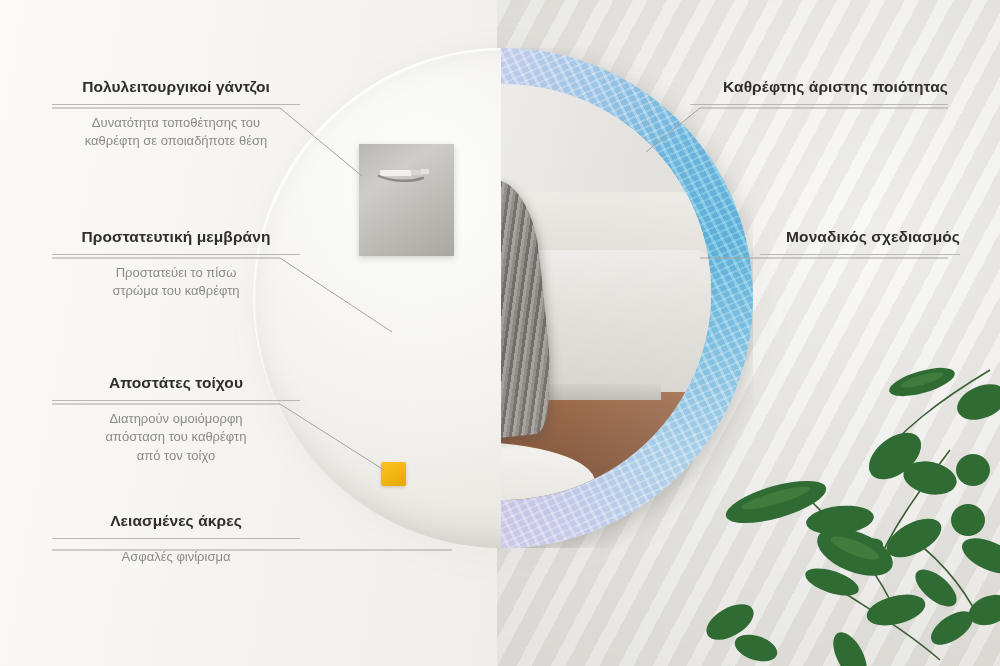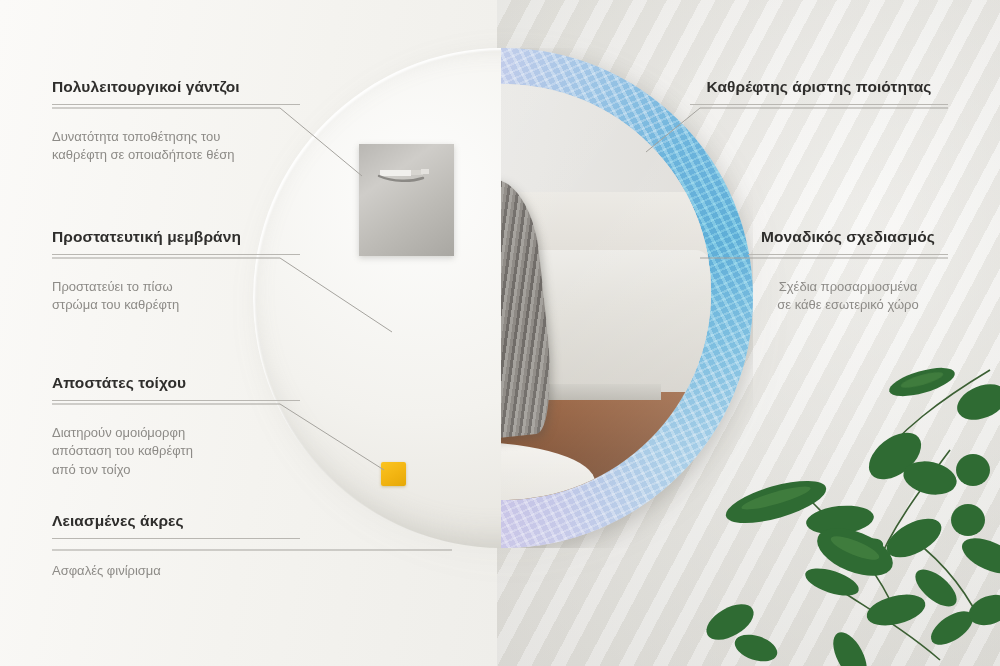--- a/index.html
+++ b/index.html
@@ -198,30 +198,30 @@
     color: #2f2e2c;
     letter-spacing: .1px;
     white-space: nowrap;
     line-height: 1.2;
   }
   .callout p {
     font-size: 13px;
     font-weight: 400;
     color: #8d8b87;
     line-height: 1.45;
-    margin-top: 23px;
+    margin-top: 9px;
     white-space: pre-line;
   }
   .rule {
     height: 1px;
     background: #b9b7b2;
     margin-top: 7px;
   }
-  .c-left { left: 52px; text-align: left; }
-  .c-right { text-align: center; }
+  .c-left { left: 52px; text-align: center; }
+  .c-right { text-align: right; }
 
   
   .lines { position: absolute; left: 0; top: 0; width: 1000px; height: 666px; pointer-events: none; }
 </style>
 </head>
 <body>
 
 <div id="stage">
 
   <div class="bg-left"></div>
@@ -346,20 +346,18 @@
     <h3>Λειασμένες άκρες</h3>
     <div class="rule"></div>
     <p>Ασφαλές φινίρισμα</p>
   </div>
 
   <div class="callout c-right" style="top:78px; right:52px; width:258px;">
     <h3>Καθρέφτης άριστης ποιότητας</h3>
     <div class="rule"></div>
   </div>
 
-  <div class="callout c-right" style="top:228px; right:52px; width:200px;">
+  <div class="callout c-right" style="top:228px; right:40px; width:200px;">
     <h3>Μοναδικός σχεδιασμός</h3>
     <div class="rule"></div>
-    <p>Σχέδια προσαρμοσμένα
-σε κάθε εσωτερικό χώρο</p>
   </div>
 
 </div>
 
 </body></html>

